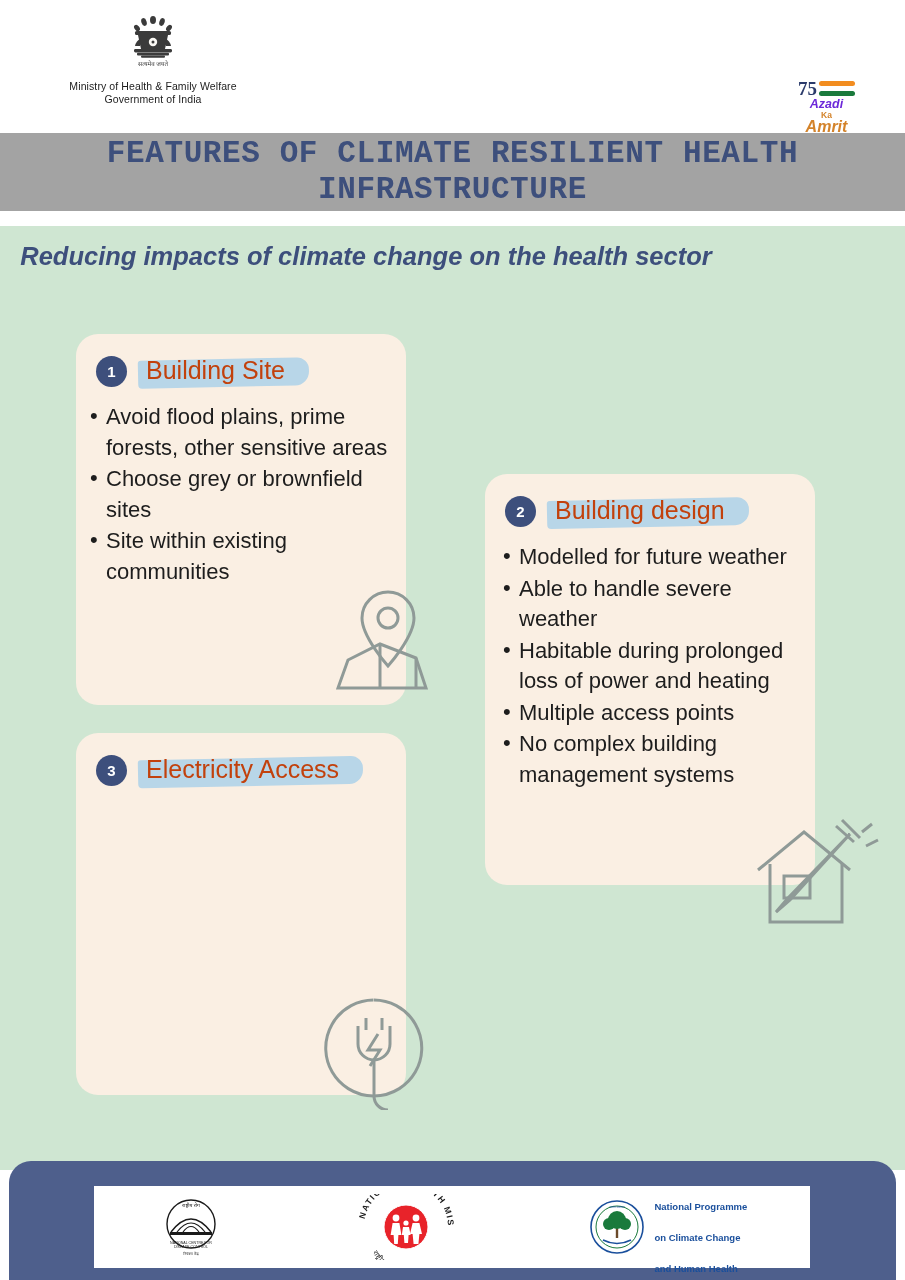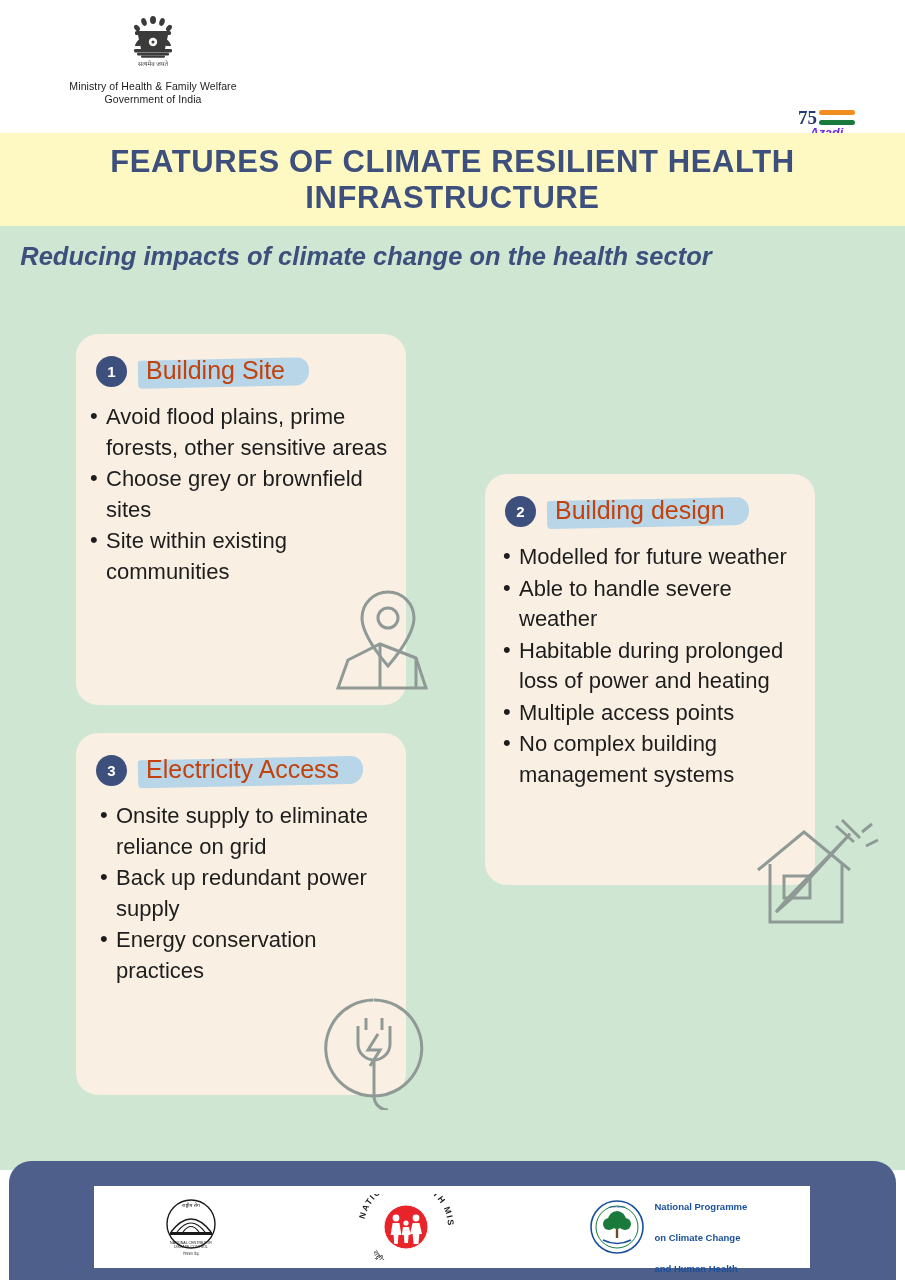--- a/index.html
+++ b/index.html
@@ -29,37 +29,37 @@
   }
   .emblem-svg { display: block; }
   .ministry-line {
     font-size: 10.5px; color: #1c1c1c; line-height: 13px;
     text-align: center; letter-spacing: .1px;
   }
   .azadi {
     position: absolute; right: 26px; top: 80px;
     width: 105px; text-align: center;
   }
-  .azadi .az-top { display: flex; align-items: flex-start; justify-content: center; gap: 2px; margin-top: 29px; }
+  .azadi .az-top { display: flex; align-items: flex-start; justify-content: center; gap: 2px; }
   .az-75 { font-size: 19px; font-weight: 700; color: #2b3b6b; line-height: 18px; font-family: "Liberation Serif", serif; }
   .az-flag { width: 36px; height: 15px; position: relative; margin-top: 1px; }
   .az-flag i { position:absolute; left:0; width:36px; height:5px; display:block; border-radius:3px;}
   .az-flag i:nth-child(1){ top:0; background:#f28d20;}
   .az-flag i:nth-child(2){ top:5px; background:#ffffff;}
   .az-flag i:nth-child(3){ top:10px; background:#1a7a3c;}
   .az-word1 { font-size: 12.5px; color: #6d28d9; font-weight: 700; line-height: 12px; font-style: italic; }
   .az-word-ka { font-size: 8.5px; color: #d4832a; font-weight: 700; }
   .az-word2 { font-size: 16px; color: #d4832a; font-weight: 700; line-height: 13px; font-style: italic; }
 
   
   .title-band {
     position: absolute; left: 0; top: 133px;
-    width: 905px; height: 93px;
-    background: #fef9c3;
-    display: flex; flex-direction: column; align-items: center; justify-content: center;
+    width: 905px; height: 78px;
+    background: #a3a3a3;
+    display: flex; flex-direction: column; align-items: center; justify-content: center; font-family: Liberation Mono, monospace;
   }
   .title-band h1 {
     font-size: 31px; line-height: 36px; font-weight: 800;
     color: #3d4f7c; text-align: center; letter-spacing: .6px;
     text-transform: uppercase;
     width: 800px;
   }
 
   
   .body-green {
@@ -254,25 +254,20 @@
       <li>Multiple access points</li>
       <li>No complex building management systems</li>
     </ul>
   </div>
 
   <div class="card card-3">
     <div class="card-head">
       <span class="badge">3</span>
       <span class="head-text">Electricity Access</span>
     </div>
-    <ul>
-      <li>Onsite supply to eliminate reliance on grid</li>
-      <li>Back up redundant power supply</li>
-      <li>Energy conservation practices</li>
-    </ul>
   </div>
 
   <div class="footer"></div>
   <div class="footer-white">
 
     <div class="logo-slot">
       <svg width="68" height="62" viewBox="0 0 68 62">
         <circle cx="34" cy="28" r="24" fill="none" stroke="#1a1a1a" stroke-width="1.4"></circle>
         <path d="M14 36 q20 -26 40 0" fill="none" stroke="#1a1a1a" stroke-width="1.4"></path>
         <path d="M20 36 q14 -18 28 0" fill="none" stroke="#1a1a1a" stroke-width="1.2"></path>

